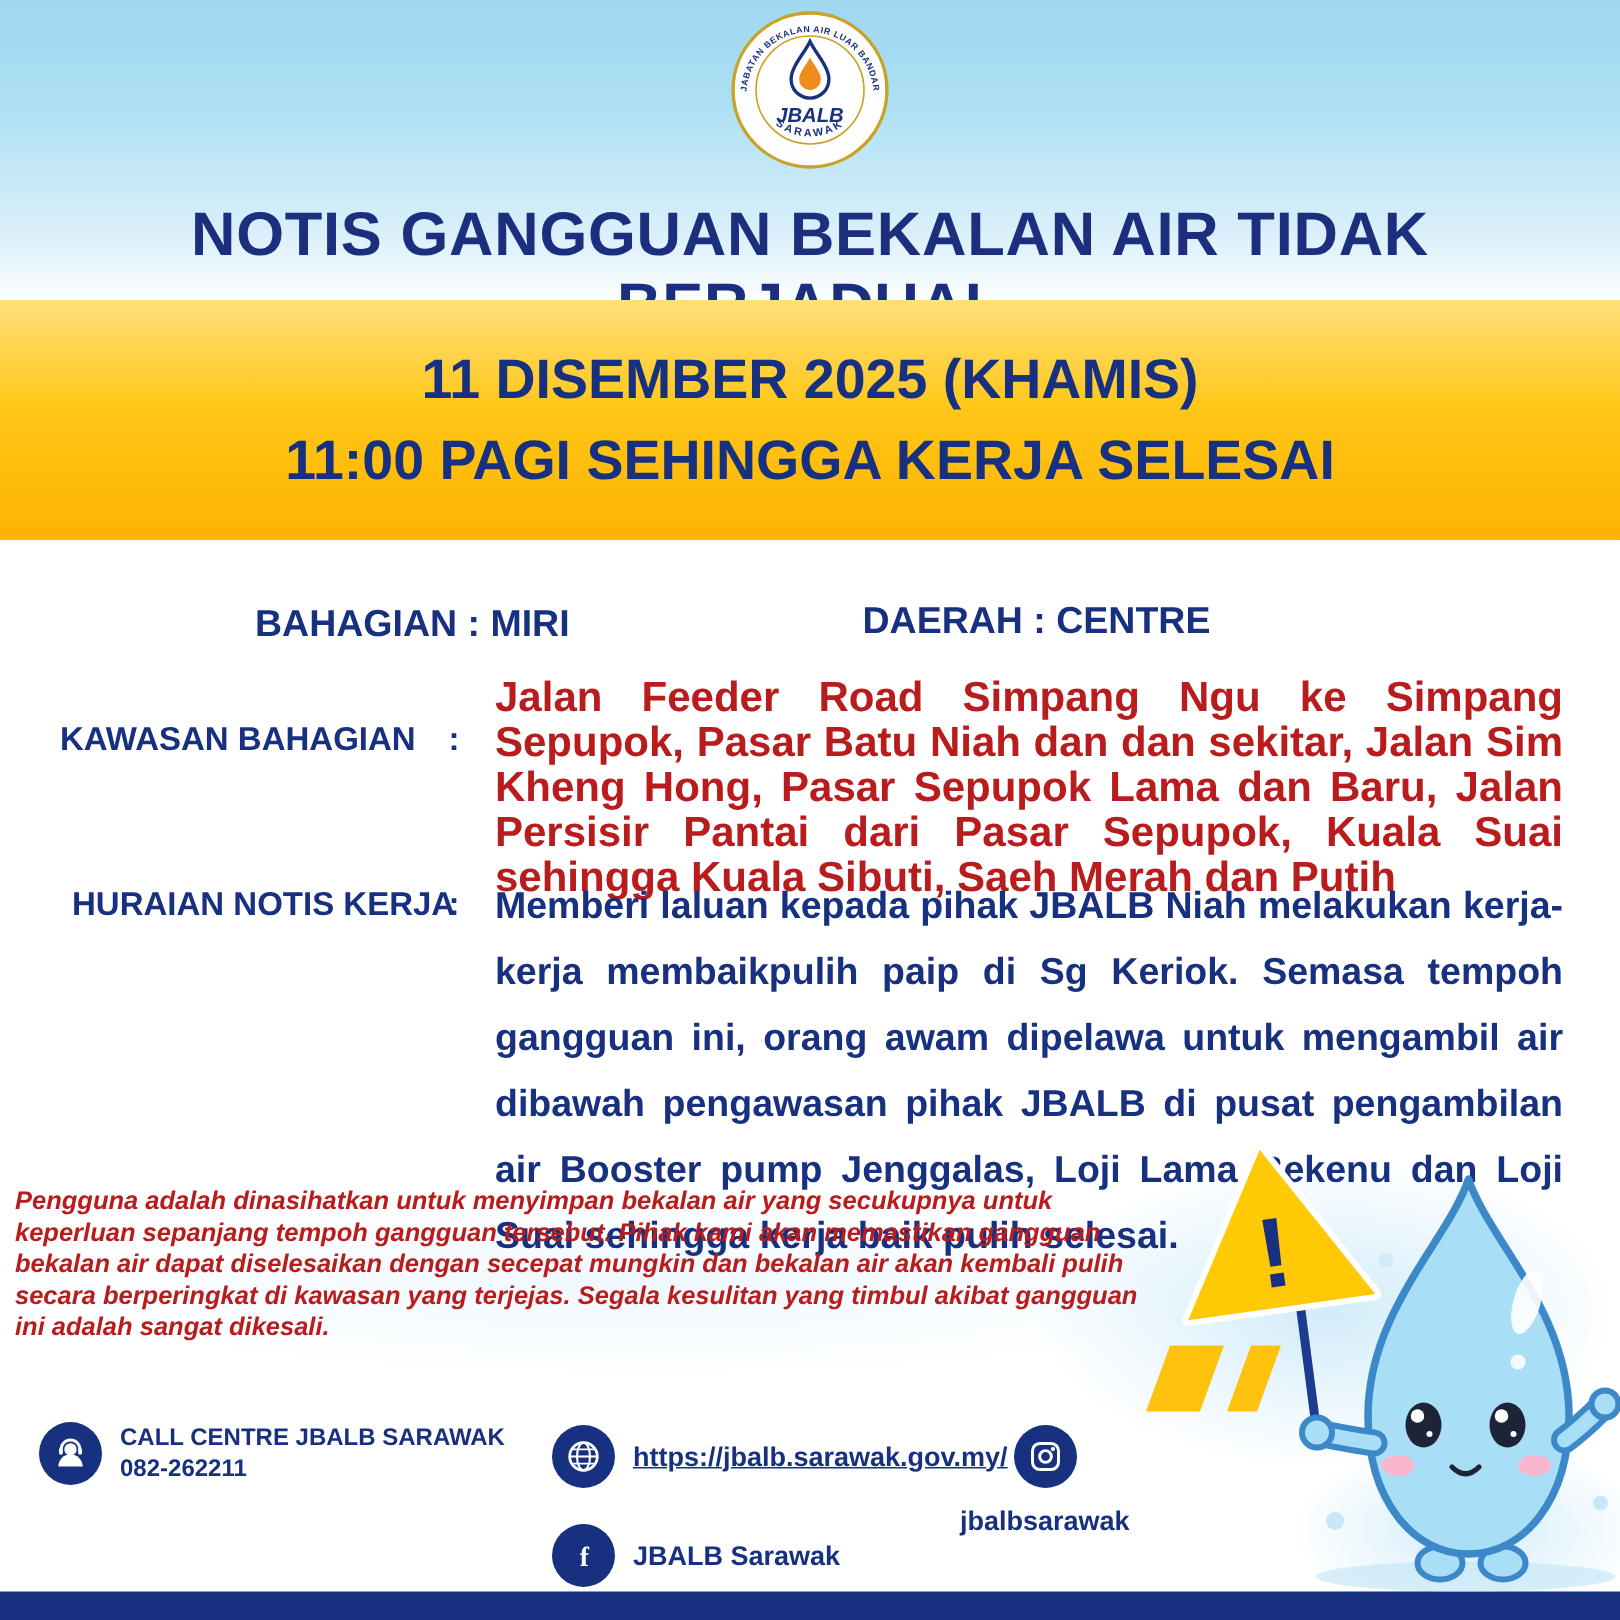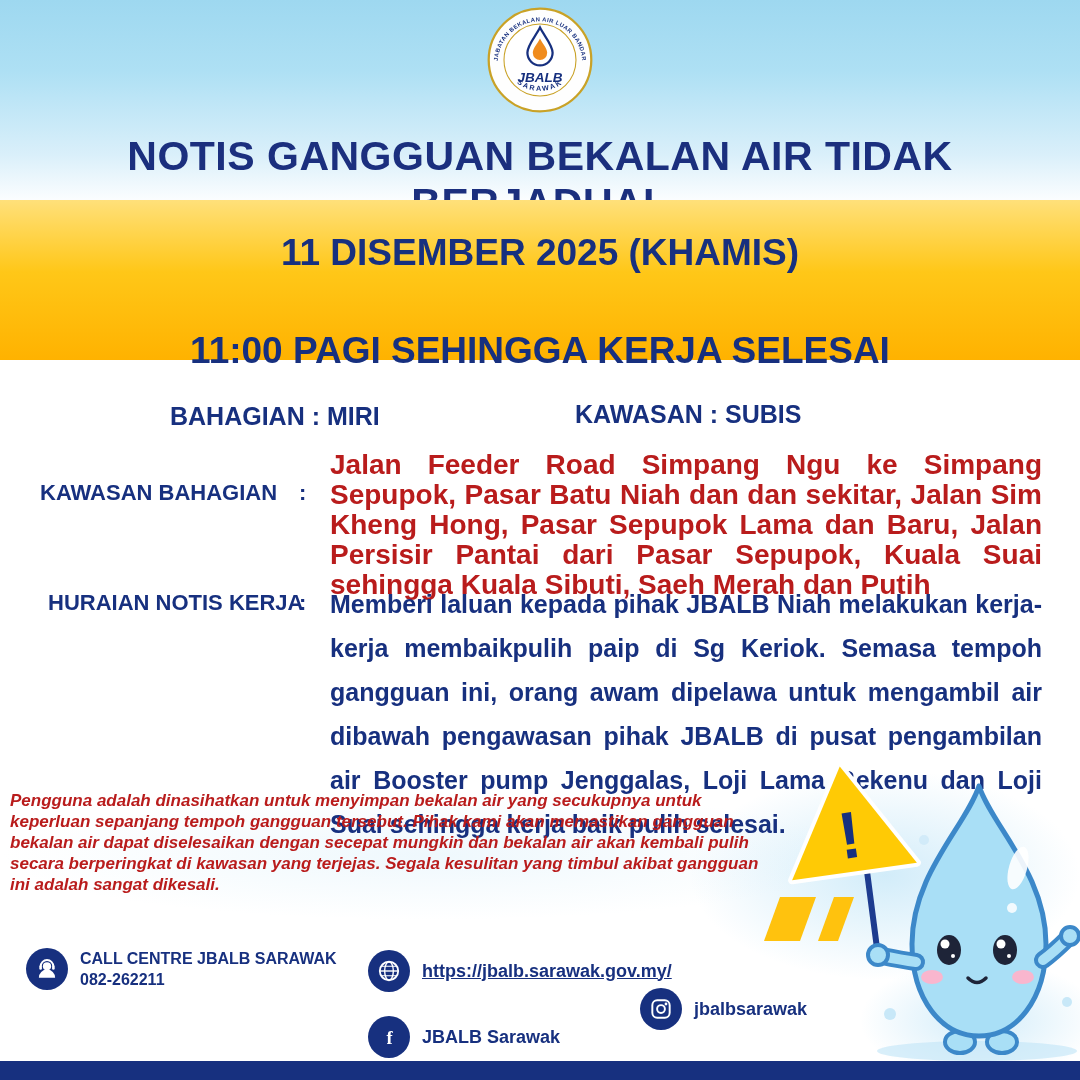--- a/index.html
+++ b/index.html
@@ -25,21 +25,21 @@
   .ring-top{font-size:6.5px;letter-spacing:.5px;font-weight:bold;fill:#17307f;}
   .ring-bot{font-size:8px;letter-spacing:2px;font-weight:bold;fill:#17307f;}
   .logo-acronym{font-size:15px;font-weight:bold;font-style:italic;fill:#17307f;text-anchor:middle;}
 
   .title{position:absolute;left:0;top:133px;width:1080px;margin:0;text-align:center;z-index:2;
     font-size:41px;font-weight:bold;color:#1b2f7e;letter-spacing:.5px;}
 
   .schedule-banner{position:absolute;left:0;top:200px;width:1080px;height:160px;z-index:2;
     background:linear-gradient(180deg,#ffe07a 0%,#ffc718 45%,#ffb200 100%);
     display:flex;flex-direction:column;justify-content:center;align-items:center;gap:12px;}
-  .sch-line{font-size:37px;font-weight:bold;color:#17307f;margin-top:44px;}
+  .sch-line{font-size:37px;font-weight:bold;color:#17307f;}
 
   .bahagian{position:absolute;left:170px;top:402px;font-size:25px;font-weight:bold;color:#17307f;z-index:2;}
   .daerah{position:absolute;left:575px;top:400px;font-size:25px;font-weight:bold;color:#17307f;z-index:2;}
 
   .field-label{position:absolute;font-size:22px;font-weight:bold;color:#17307f;z-index:2;}
   .kawasan-label{left:40px;top:480px;}
   .kawasan-colon{left:299px;top:480px;}
   .huraian-label{left:48px;top:590px;}
   .huraian-colon{left:299px;top:590px;}
 
@@ -56,21 +56,21 @@
     clip-path:polygon(0 0,100% 0,calc(100% - 16px) 100%,0 100%);
     display:flex;align-items:center;justify-content:center;}
   .band-text{font-size:26px;font-weight:bold;color:#17307f;letter-spacing:.5px;}
   .band-stripe{position:absolute;top:897px;height:44px;background:#ffc20e;transform:skewX(-20deg);z-index:2;}
   .st1{left:772px;width:36px;}
   .st2{left:826px;width:20px;}
 
   .contact-item{position:absolute;display:flex;align-items:center;gap:12px;z-index:2;}
   .call{left:26px;top:948px;}
   .web{left:368px;top:950px;}
-  .insta{left:640px;top:988px;}
+  .insta{left:640px;top:950px;flex-direction:column;}
   .fb{left:368px;top:1016px;}
   .cicon{width:42px;height:42px;border-radius:50%;background:#17307f;flex:0 0 auto;
     display:flex;align-items:center;justify-content:center;}
   .cicon svg{width:26px;height:26px;}
   .ctexts{display:flex;flex-direction:column;gap:3px;}
   .cline{font-size:16px;font-weight:bold;color:#17307f;}
   .clink{font-size:18px;font-weight:bold;color:#17307f;text-decoration:underline;}
   .cname{font-size:18px;font-weight:bold;color:#17307f;}
 
   .bottom-bar{position:absolute;left:0;top:1061px;width:1080px;height:19px;background:#17307f;z-index:2;}
@@ -105,21 +105,21 @@
   </div>
 
   <h1 class="title">NOTIS GANGGUAN BEKALAN AIR TIDAK BERJADUAL</h1>
 
   <div class="schedule-banner">
     <div class="sch-line">11 DISEMBER 2025 (KHAMIS)</div>
     <div class="sch-line">11:00 PAGI SEHINGGA KERJA SELESAI</div>
   </div>
 
   <span class="bahagian">BAHAGIAN : MIRI</span>
-  <span class="daerah">KAWASAN : SUBIS</span>
+  <span class="daerah">DAERAH : CENTRE</span>
 
   <div class="field-label kawasan-label">KAWASAN BAHAGIAN</div>
   <div class="field-label kawasan-colon">:</div>
   <p class="kawasan-text">Jalan Feeder Road Simpang Ngu ke Simpang Sepupok, Pasar Batu Niah dan dan sekitar, Jalan Sim Kheng Hong, Pasar Sepupok Lama dan Baru, Jalan Persisir Pantai dari Pasar Sepupok, Kuala Suai sehingga Kuala Sibuti, Saeh Merah dan Putih</p>
 
   <div class="field-label huraian-label">HURAIAN NOTIS KERJA</div>
   <div class="field-label huraian-colon">:</div>
   <p class="huraian-text">Memberi laluan kepada pihak JBALB Niah melakukan kerja-kerja membaikpulih paip di Sg Keriok. Semasa tempoh gangguan ini, orang awam dipelawa untuk mengambil air dibawah pengawasan pihak JBALB di pusat pengambilan air Booster pump Jenggalas, Loji Lama Bekenu dan Loji Suai sehingga kerja baik pulih selesai.</p>
 
   <p class="advisory">Pengguna adalah dinasihatkan untuk menyimpan bekalan air yang secukupnya untuk keperluan sepanjang tempoh gangguan tersebut. Pihak kami akan memastikan gangguan bekalan air dapat diselesaikan dengan secepat mungkin dan bekalan air akan kembali pulih secara berperingkat di kawasan yang terjejas. Segala kesulitan yang timbul akibat gangguan ini adalah sangat dikesali.</p>

